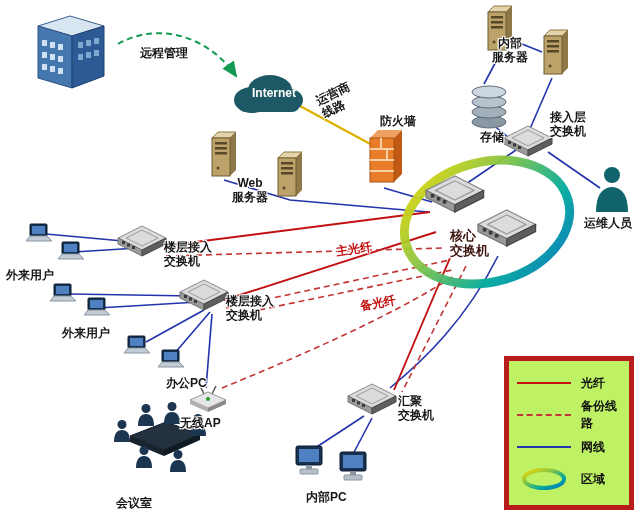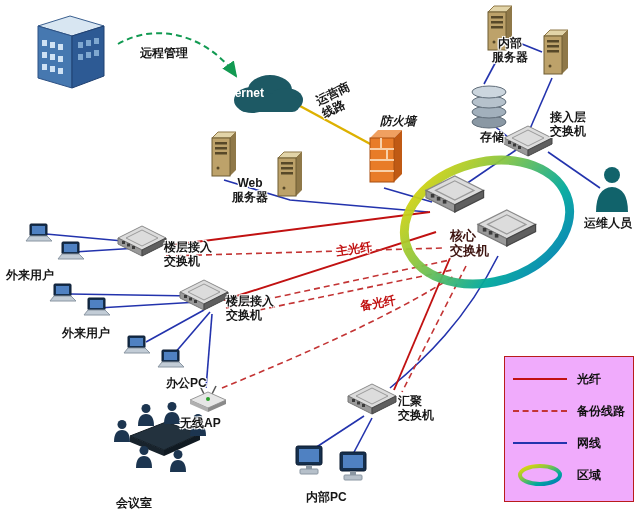--- a/index.html
+++ b/index.html
@@ -13,21 +13,21 @@
   .ln-rem{stroke:#129a52;stroke-width:2;fill:none;stroke-dasharray:6 4;}
   .lbl{position:absolute;font-weight:bold;font-size:12px;color:#161616;
        white-space:pre-line;line-height:1.18;z-index:5;
        text-shadow:1px 1px 0 #fff,-1px -1px 0 #fff,1px -1px 0 #fff,-1px 1px 0 #fff;}
   .lbl.red{color:#c11111;}
   .lbl.white{color:#fff;text-shadow:none;font-size:12px;}
   .lbl.core{color:#3d1410;font-size:13px;}
   .title{position:absolute;left:348px;top:6px;width:120px;text-align:center;z-index:6;
          font-weight:bold;font-size:15px;color:#d40000;white-space:pre-line;line-height:1.35;}
   .legend{position:absolute;left:504px;top:356px;width:130px;box-sizing:border-box;
-          background:#f0abfc;border:1px solid #b91c1c;padding:10px 8px 6px 8px;z-index:6;}
+          background:#bef264;border:5px solid #b91c1c;padding:10px 8px 6px 8px;z-index:6;}
   .lg-row{display:flex;align-items:center;height:24px;margin-bottom:8px;}
   .lg-sample{flex:0 0 54px;display:flex;align-items:center;justify-content:center;}
   .lg-line{width:54px;height:0;border-top:2px solid #c11111;}
   .lg-line.backup{border-top-style:dashed;border-top-color:#c33434;}
   .lg-line.eth{border-top-color:#2333ad;}
   .lg-label{margin-left:10px;font-weight:bold;font-size:12px;color:#111;}
 </style>
 </head>
 <body>
 
@@ -256,24 +256,24 @@
         <use href="#ic-switch" x="348" y="384"></use>
       </g>
     <g>
         <use href="#ic-pc" x="294" y="446"></use>
         <use href="#ic-pc" x="338" y="452"></use>
       </g>
   </svg>
 
 
   <div class="lbl" style="left:140px;top:46px;">远程管理</div>
-  <div class="lbl white" style="left:220px;top:86px;width:70px;">Internet</div>
+  <div class="lbl white" style="left:239px;top:86px;width:70px;text-align:center;">Internet</div>
   <div class="lbl" style="left:318px;top:86px;transform:rotate(-26deg);">运营商
 线路</div>
-  <div class="lbl" style="left:380px;top:114px;font-style:italic;">防火墙</div>
+  <div class="lbl" style="left:380px;top:114px;">防火墙</div>
   <div class="lbl" style="left:492px;top:36px;text-align:center;">内部
 服务器</div>
   <div class="lbl" style="left:480px;top:130px;">存储</div>
   <div class="lbl" style="left:550px;top:110px;">接入层
 交换机</div>
   <div class="lbl" style="left:584px;top:216px;">运维人员</div>
   <div class="lbl core" style="left:450px;top:228px;">核心
 交换机</div>
   <div class="lbl" style="left:232px;top:176px;text-align:center;">Web
 服务器</div>

